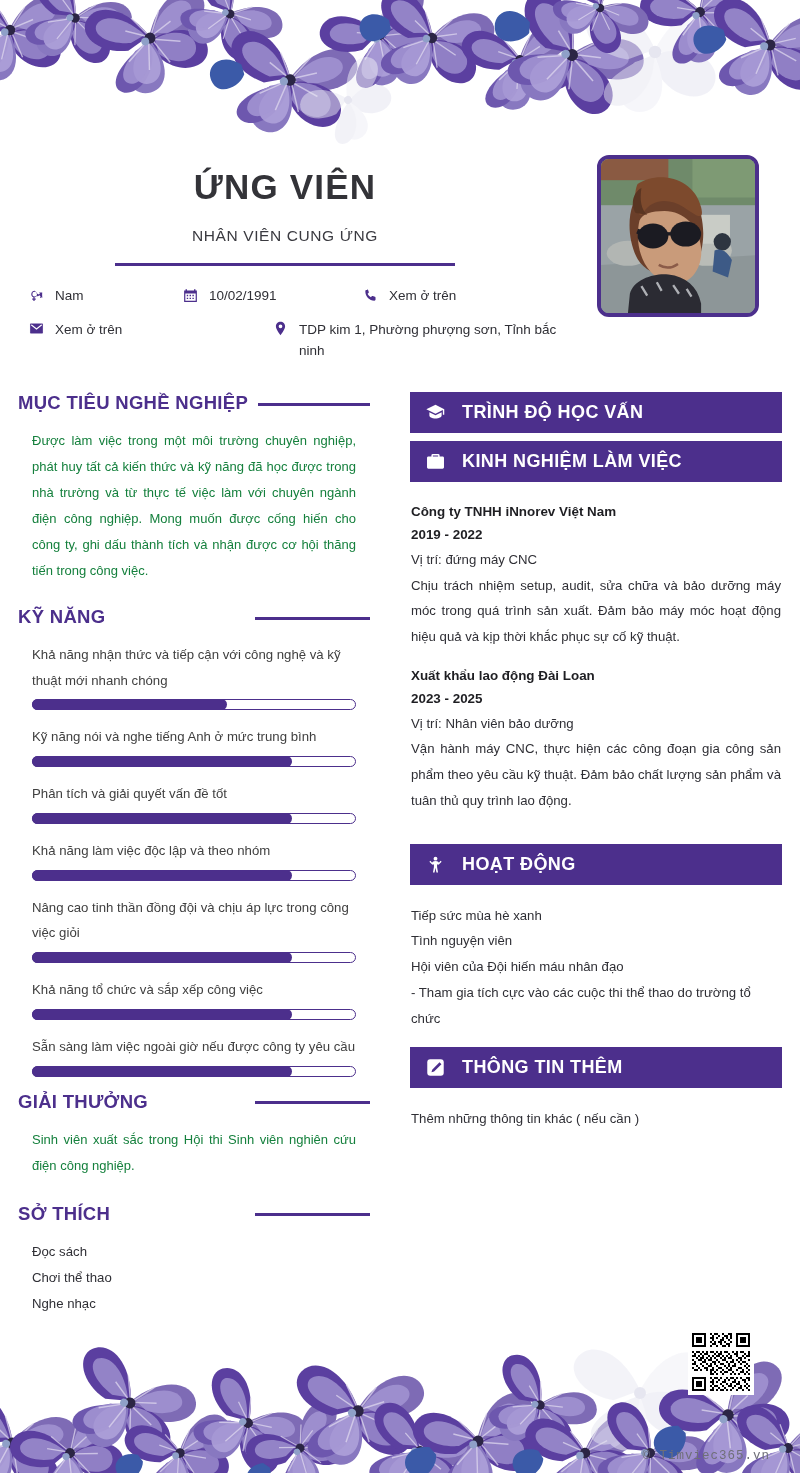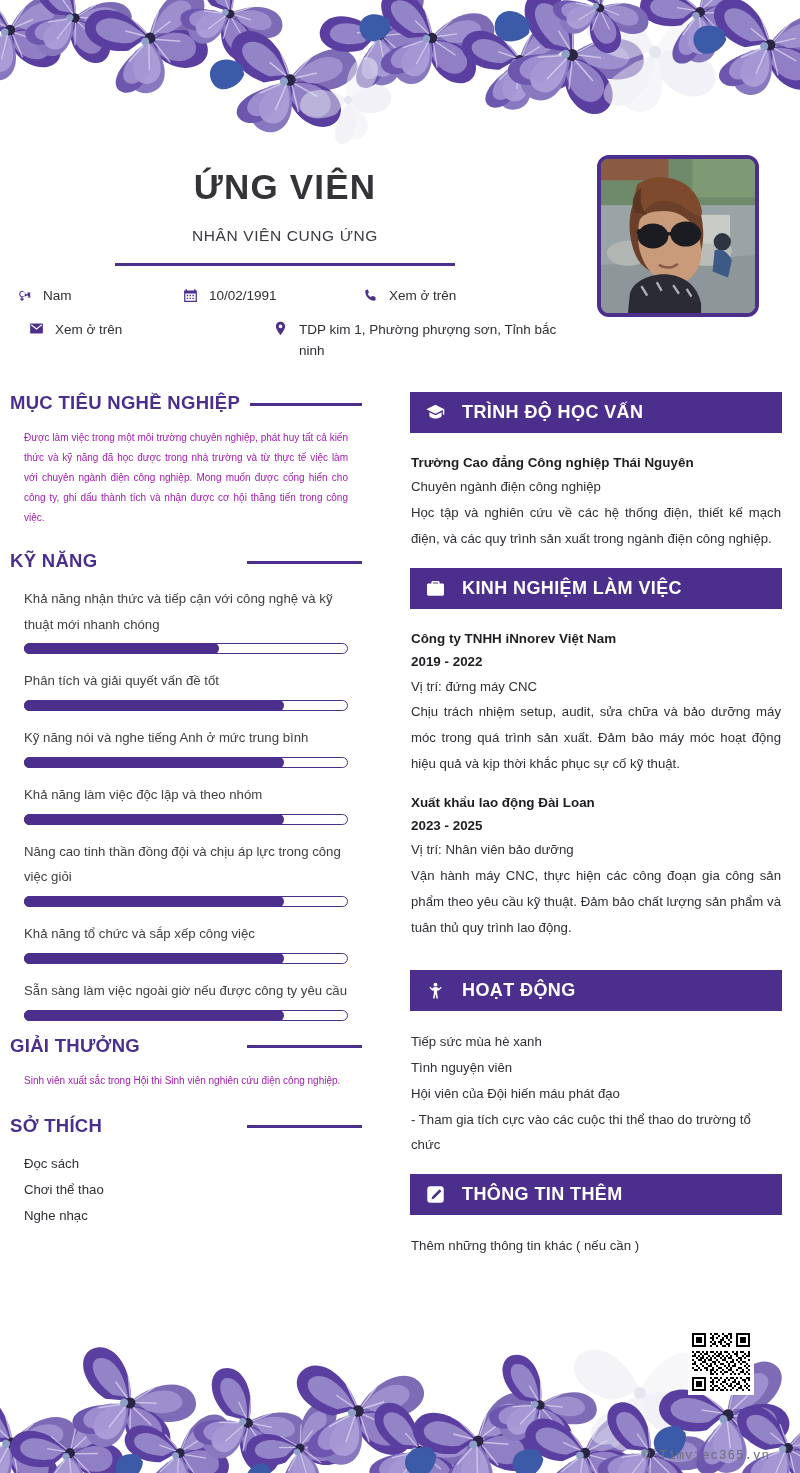--- a/index.html
+++ b/index.html
@@ -86,40 +86,40 @@
     margin-bottom: 12px;
   }
   .contact-item {
     display: flex;
     align-items: flex-start;
     gap: 9px;
     font-size: 13.5px;
     color: #2f2f35;
     line-height: 1.6;
   }
-  .ci-gender { width: 180px; padding-left: 14px; }
+  .ci-gender { width: 180px; padding-left: 26px; }
   .ci-dob    { width: 180px; }
   .ci-phone  { width: 200px; }
   .ci-email  { width: 270px; padding-left: 26px; }
   .ci-addr   { width: 290px; }
   .cicon {
     flex: 0 0 auto;
     width: 20px;
     height: 20px;
     color: #4c2f8c;
     display: flex;
     align-items: center;
     justify-content: center;
   }
   .cicon svg { width: 17px; height: 17px; fill: #4c2f8c; }
 
   
   .col-left {
     position: absolute;
-    left: 10px;
+    left: 18px;
     top: 392px;
     width: 352px;
   }
   .col-right {
     position: absolute;
     left: 410px;
     top: 392px;
     width: 372px;
   }
 
@@ -140,23 +140,23 @@
   }
   .lsec-rule {
     flex: 1 1 auto;
     height: 3px;
     background: #4c2f8c;
     margin-top: 2px;
     max-width: 115px;
     margin-left: auto;
   }
   .lsec-body {
-    font-size: 10px;
+    font-size: 13px;
     line-height: 2.0;
-    color: #a21caf;
+    color: #15803d;
     padding: 0 14px 0 14px;
     text-align: justify;
   }
 
   .skill { padding: 0 14px 0 14px; margin-bottom: 3px; }
   .skill-label {
     font-size: 13.2px;
     line-height: 1.95;
     color: #404040;
     margin-bottom: 6px;
@@ -435,27 +435,27 @@
         <span class="lsec-rule"></span>
       </div>
       <div id="skills-container">
           <div class="skill">
             <div class="skill-label">Khả năng nhận thức và tiếp cận với công nghệ và kỹ thuật mới nhanh chóng</div>
             <div class="skill-track">
               <div class="skill-fill" style="width: calc(60% + 2px);"></div>
             </div>
           </div>
           <div class="skill">
-            <div class="skill-label">Phân tích và giải quyết vấn đề tốt</div>
+            <div class="skill-label">Kỹ năng nói và nghe tiếng Anh ở mức trung bình</div>
             <div class="skill-track">
               <div class="skill-fill" style="width: calc(80% + 2px);"></div>
             </div>
           </div>
           <div class="skill">
-            <div class="skill-label">Kỹ năng nói và nghe tiếng Anh ở mức trung bình</div>
+            <div class="skill-label">Phân tích và giải quyết vấn đề tốt</div>
             <div class="skill-track">
               <div class="skill-fill" style="width: calc(80% + 2px);"></div>
             </div>
           </div>
           <div class="skill">
             <div class="skill-label">Khả năng làm việc độc lập và theo nhóm</div>
             <div class="skill-track">
               <div class="skill-fill" style="width: calc(80% + 2px);"></div>
             </div>
           </div>
@@ -505,25 +505,20 @@
 
     <div class="rsec">
       <div class="rsec-head">
         <span class="rsec-icon">
           <svg viewBox="0 0 24 24">
               <path d="M12 3 1.5 8.2 12 13.4l8.4-4.2v5.3h1.6V8.2L12 3zM5 11.6v3.8c0 1.9 3.1 3.4 7 3.4s7-1.5 7-3.4v-3.8l-7 3.5-7-3.5z"></path>
             </svg>
         </span>
         <span class="rsec-title">TRÌNH ĐỘ HỌC VẤN</span>
       </div>
-      <div class="rsec-body">
-        <div class="r-strong">Trường Cao đẳng Công nghiệp Thái Nguyên</div>
-        <div class="r-line">Chuyên ngành điện công nghiệp</div>
-        <div class="r-para">Học tập và nghiên cứu về các hệ thống điện, thiết kế mạch điện, và các quy trình sản xuất trong ngành điện công nghiệp.</div>
-      </div>
     </div>
 
     <div class="rsec">
       <div class="rsec-head">
         <span class="rsec-icon">
           <svg viewBox="0 0 24 24">
               <path d="M9 3.4h6a1.7 1.7 0 0 1 1.7 1.7v1.2h3.4c.9 0 1.6.7 1.6 1.6v10.7c0 .9-.7 1.6-1.6 1.6H3.9c-.9 0-1.6-.7-1.6-1.6V7.9c0-.9.7-1.6 1.6-1.6h3.4V5.1A1.7 1.7 0 0 1 9 3.4zm0 2.9h6V5.1H9v1.2zm1 5h4v1.6h-4v-1.6z"></path>
             </svg>
         </span>
         <span class="rsec-title">KINH NGHIỆM LÀM VIỆC</span>
@@ -550,21 +545,21 @@
           <svg viewBox="0 0 24 24">
               <circle cx="12" cy="5.3" r="2.2"></circle>
               <path d="M12 8c-2.3 0-3.2 1-3.9 1.9L6.2 7.6 5 8.8l2.9 3c.5.5 1.2.6 1.8.3l.5-.3v3.1l-1.1 6.2h1.8l1.1-5.3 1.1 5.3h1.8l-1.1-6.2v-3.1l.5.3c.6.3 1.3.2 1.8-.3l2.9-3-1.2-1.2-1.9 2.3C15.2 9 14.3 8 12 8z"></path>
             </svg>
         </span>
         <span class="rsec-title">HOẠT ĐỘNG</span>
       </div>
       <div class="rsec-body" id="activities-container">
           <div class="r-line">Tiếp sức mùa hè xanh</div>
           <div class="r-line">Tình nguyện viên</div>
-          <div class="r-line">Hội viên của Đội hiến máu phát đạo</div>
+          <div class="r-line">Hội viên của Đội hiến máu nhân đạo</div>
           <div class="r-line">- Tham gia tích cực vào các cuộc thi thể thao do trường tổ chức</div>
         </div>
     </div>
 
     <div class="rsec">
       <div class="rsec-head">
         <span class="rsec-icon">
           <svg viewBox="0 0 24 24">
               <rect x="2.6" y="2.6" width="18.8" height="18.8" rx="3.4"></rect>
               <path d="M16.6 6.1 8.2 14.5l-.8 3 3-.8 8.4-8.4-2.2-2.2z" fill="#4c2f8c"></path>

